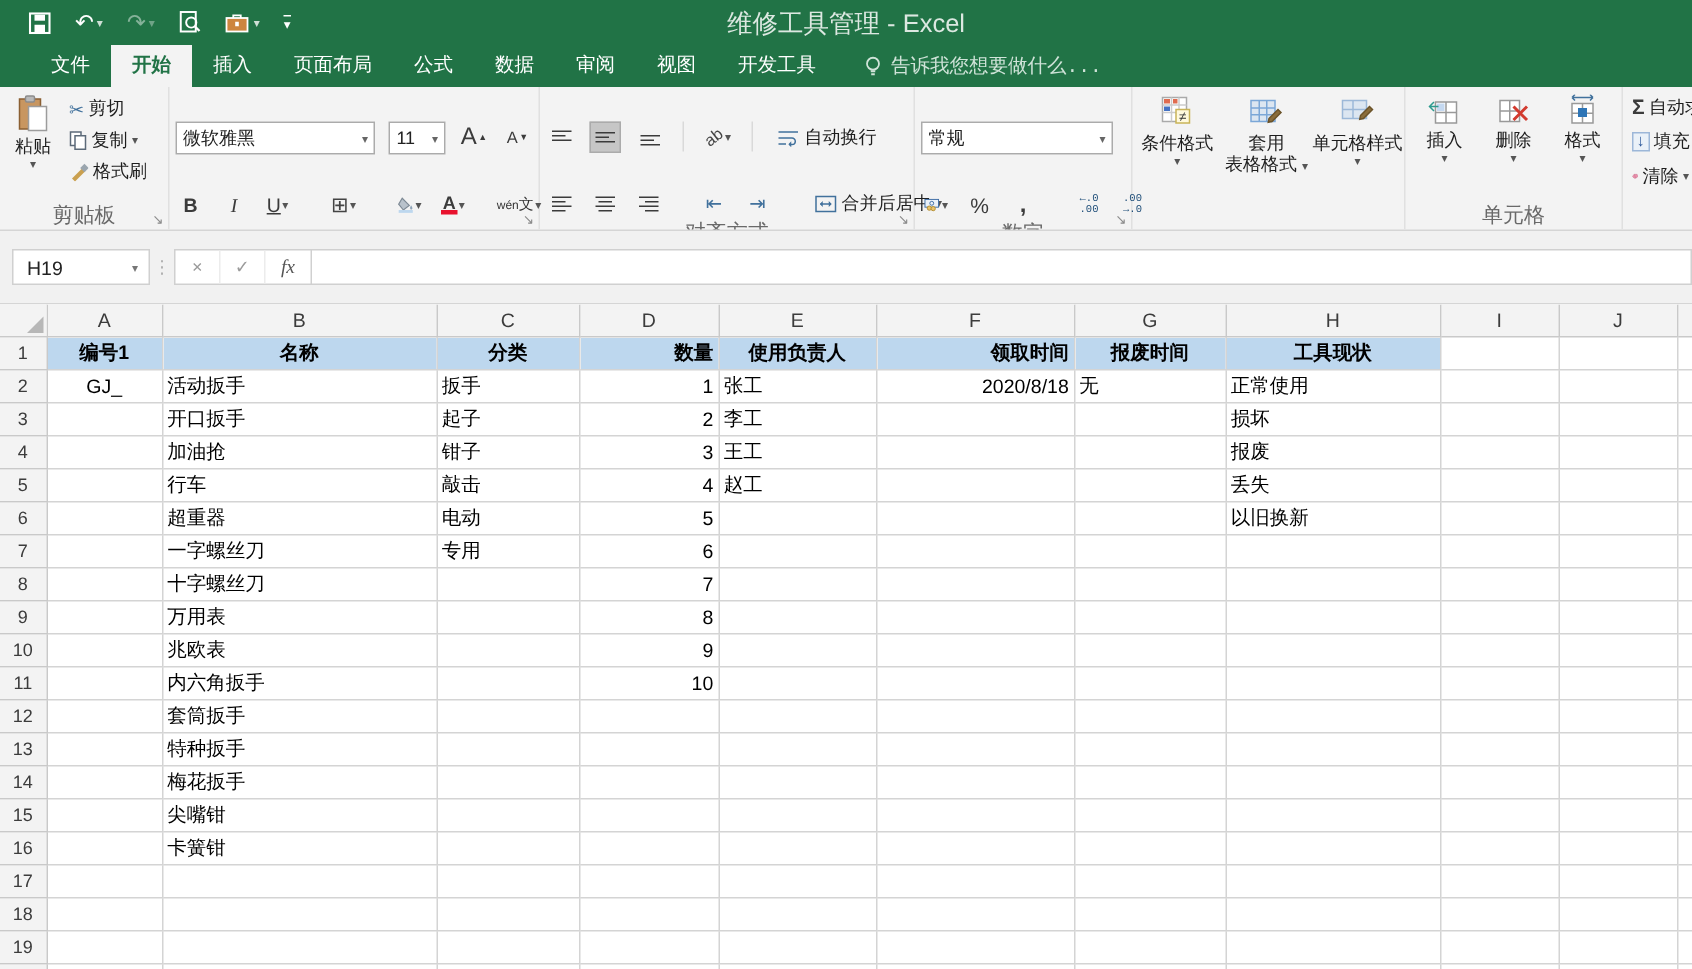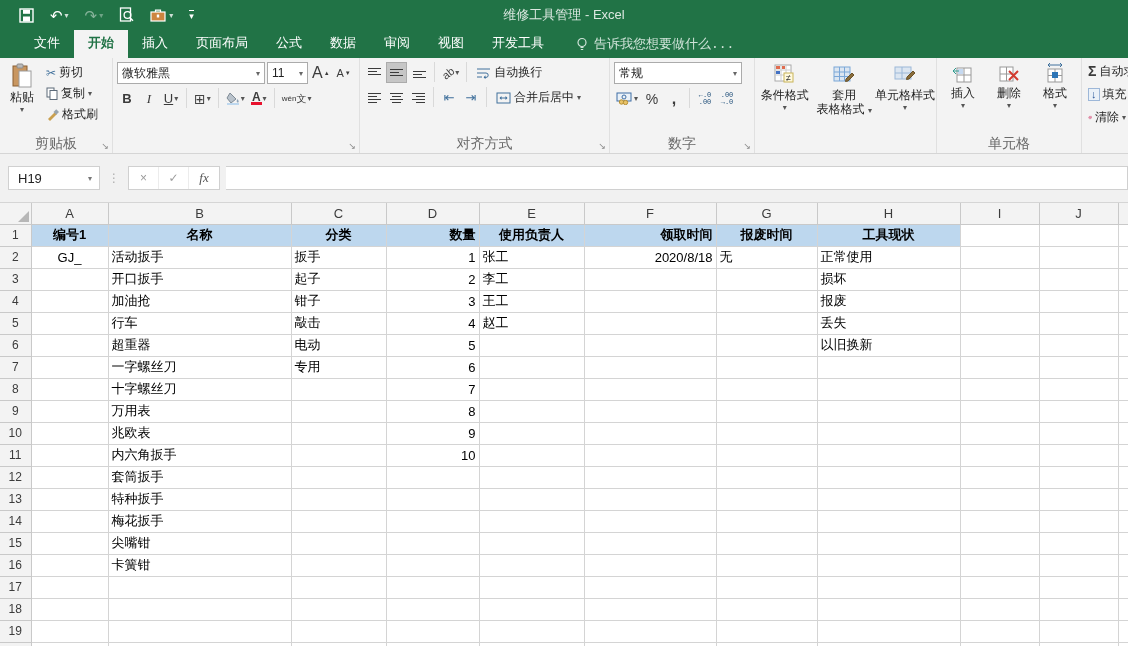--- a/index.html
+++ b/index.html
@@ -2,21 +2,21 @@
 <html><head>
 <meta charset="utf-8">
 <style>
   * { box-sizing: border-box; margin: 0; padding: 0; }
   html,body { width:1128px; height:646px; overflow:hidden; }
   body { font-family:"Liberation Sans", "DejaVu Sans", sans-serif; background:#fff; }
   .app { width:1128px; height:646px; position:relative; overflow:hidden; background:#fff; }
 
   
   .titlebar { height:30px; background:#217346; position:relative; display:flex; align-items:center; }
-  .title { position:absolute; left:0; right:0; text-align:center; color:#dcE8e1; font-size:13px; pointer-events:none; }
+  .title { position:absolute; left:0; right:0; text-align:center; color:#dcE8e1; font-size:17px; pointer-events:none; }
   .qat { display:flex; align-items:center; gap:2px; padding-left:12px; z-index:2; }
   .qbtn { background:none; border:none; color:#fff; display:inline-flex; align-items:center; gap:2px; height:26px; padding:0 7px; font-size:14px; cursor:default; }
   .qbtn svg { display:block; }
   .qarrow { font-size:8px; color:#cfe0d6; }
   .dim { opacity:.45; }
   .qcustom { font-size:9px; border-top:1px solid #fff; padding-top:1px; line-height:8px; }
   .qi { font-size:15px; line-height:15px; }
 
   
   .tabrow { height:28px; background:#217346; display:flex; align-items:center; padding-left:20px;font-family:Liberation Mono, monospace; }
@@ -32,40 +32,40 @@
   .launcher { position:absolute; right:3px; bottom:2px; font-size:9px; color:#8a8a8a; line-height:9px; }
 
   .bigbtn { display:flex; flex-direction:column; align-items:center; justify-content:flex-start; font-size:12px; color:#1e1e1e; text-align:center; line-height:1.15; padding:2px 2px 0; white-space:nowrap; }
   .bigbtn svg { margin-bottom:2px; }
   .arrow { font-size:8px; color:#555; }
   .rbtn { display:inline-flex; align-items:center; gap:3px; height:21px; padding:0 4px; font-size:12px; color:#1e1e1e; white-space:nowrap; }
   .minicol { display:flex; flex-direction:column; justify-content:flex-start; padding-top:1px; }
   .icbtn { display:inline-flex; align-items:center; justify-content:center; min-width:20px; height:21px; padding:0 2px; gap:1px; color:#3b3b3b; }
   .icbtn.pressed { background:#c6c6c6; border:1px solid #ababab; }
   .fontrows, .alrows, .numrows { display:flex; flex-direction:column; gap:4px; width:100%; padding:1px 2px; }
-  .frow { display:flex; align-items:flex-start; gap:2px; }
+  .frow { display:flex; align-items:flex-start; gap:9px;margin-top:19px; }
   .selbox { background:#fff; border:1px solid #ababab; height:22px; display:flex; align-items:center; font-size:12px; color:#222; padding:0 4px; }
   .selbox .sb-arrow { margin-left:auto; font-size:8px; color:#666; padding-left:4px; }
   .vsep { width:1px; height:20px; background:#d9d9d9; margin:0 3px; }
   .bold-g { font-weight:700; font-size:13px; }
   .ital-g { font-style:italic; font-family:"Liberation Serif", serif; font-size:13px; }
   .under-g { text-decoration:underline; font-size:13px; }
   .acolor { font-weight:700; font-size:12px; line-height:10px; display:inline-block; border-bottom:3px solid #e8112d; padding:0 1px; }
   .phon { display:inline-flex; align-items:center; line-height:1; font-size:8px; color:#333; }
   .phon .p2 { font-size:10px; }
   .tiny2 { display:inline-flex; flex-direction:column; line-height:1; font-size:7px; color:#1f4e79; font-family:"Liberation Mono", monospace; }
   .orient { display:inline-block; transform:rotate(-38deg); font-size:11px; color:#444; }
   .sigma { font-size:14px; font-weight:700; color:#3b3b3b; }
   .fillicon { color:#2b579a; font-weight:700; font-size:11px; border:1px solid #9db7d8; padding:0 2px; line-height:11px; background:#eaf1f8; }
   .edrow { display:flex; align-items:center; gap:3px; height:20px; font-size:12px; color:#1e1e1e; white-space:nowrap; }
   .editing { flex:1; border-right:none; overflow:hidden; }
   .editing .rg-content { flex-direction:column; gap:3px; padding-left:6px; }
 
   
-  .formulabar { height:49px; background:#f1f1f1; border-bottom:1px solid #d5d5d5; display:flex; align-items:center;gap:6px; }
+  .formulabar { height:49px; background:#f1f1f1; border-bottom:1px solid #d5d5d5; display:flex; align-items:center; }
   .namebox { margin-left:8px; width:92px; height:24px; background:#fff; border:1px solid #d0d0d0; display:flex; align-items:center; padding-left:9px; font-size:13px; color:#222; }
   .nb-arrow { margin-left:auto; font-size:8px; color:#777; padding:0 7px; }
   .fb-dots { width:16px; text-align:center; color:#aeaeae; font-size:12px; }
   .fbtns { display:flex; height:24px; background:#fff; border:1px solid #d0d0d0; }
   .fbtn { width:30px; display:flex; align-items:center; justify-content:center; color:#9b9b9b; font-size:12px; border-right:1px solid #ececec; }
   .fbtn.fx { color:#555; font-style:italic; font-family:"Liberation Serif", serif; border-right:none; font-size:13px; }
   .finput { flex:1; height:24px; background:#fff; border:1px solid #d0d0d0; border-left:none; }
 
   
   .gridwrap { height:443px; overflow:hidden; background:#fff; }

